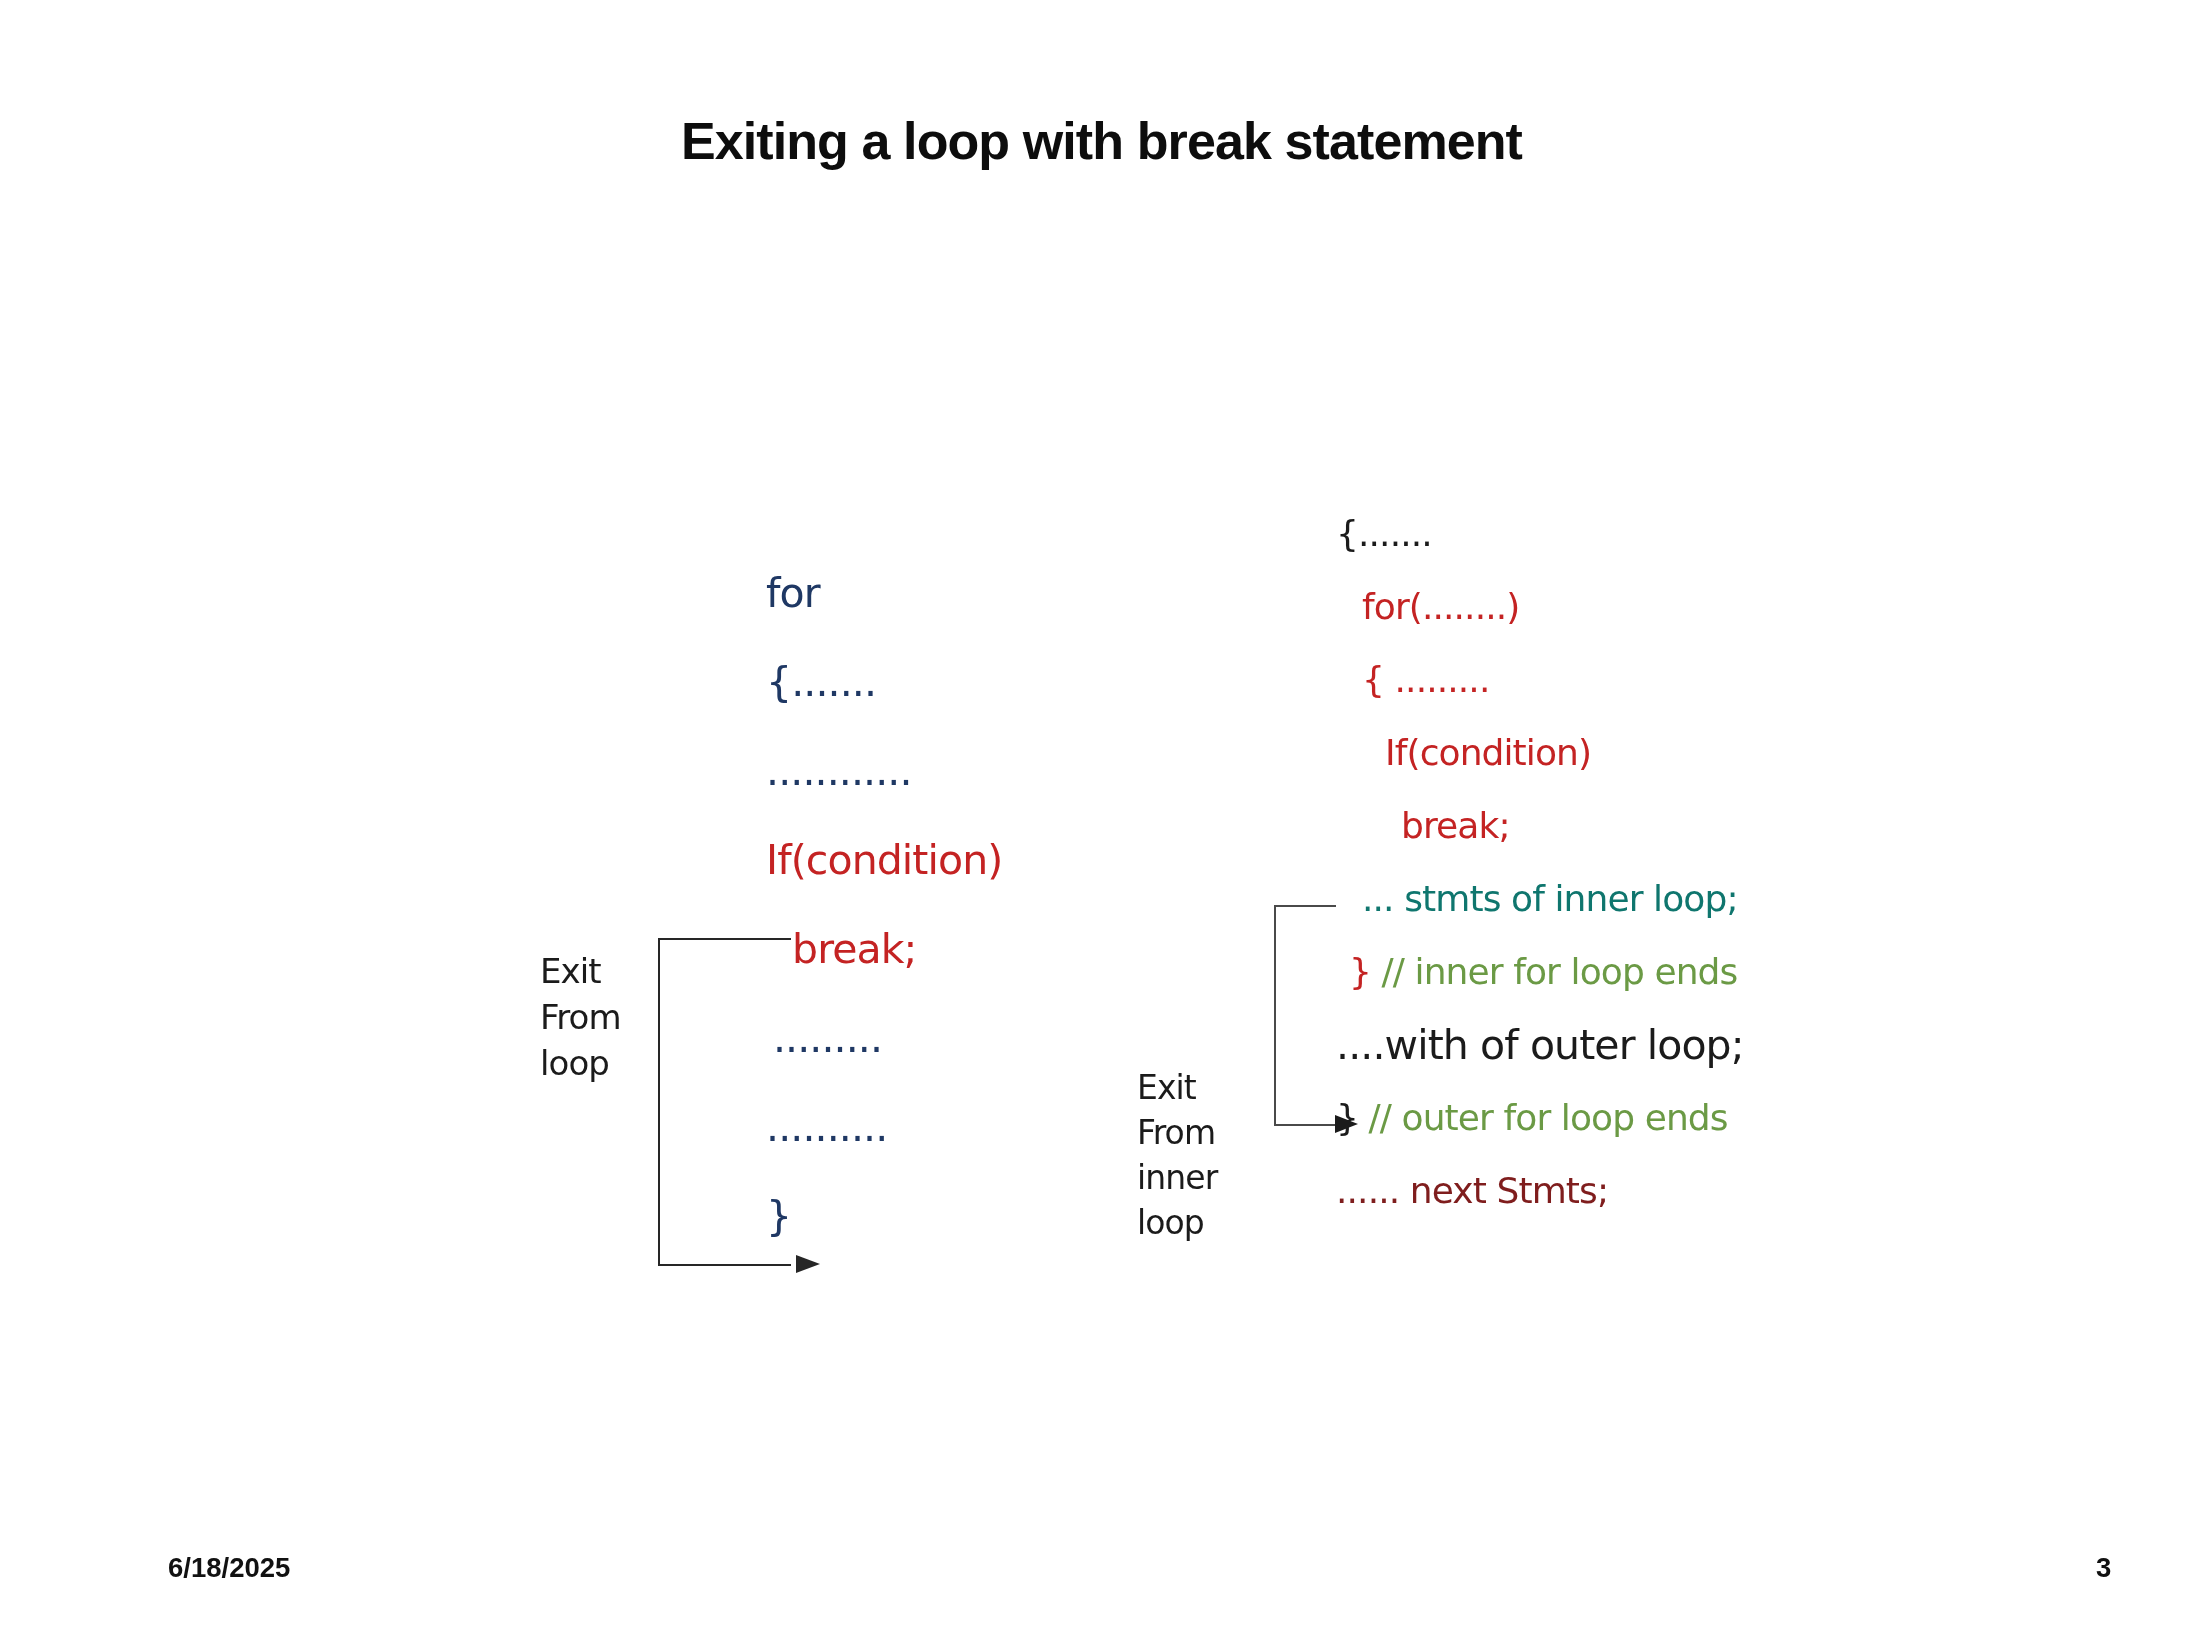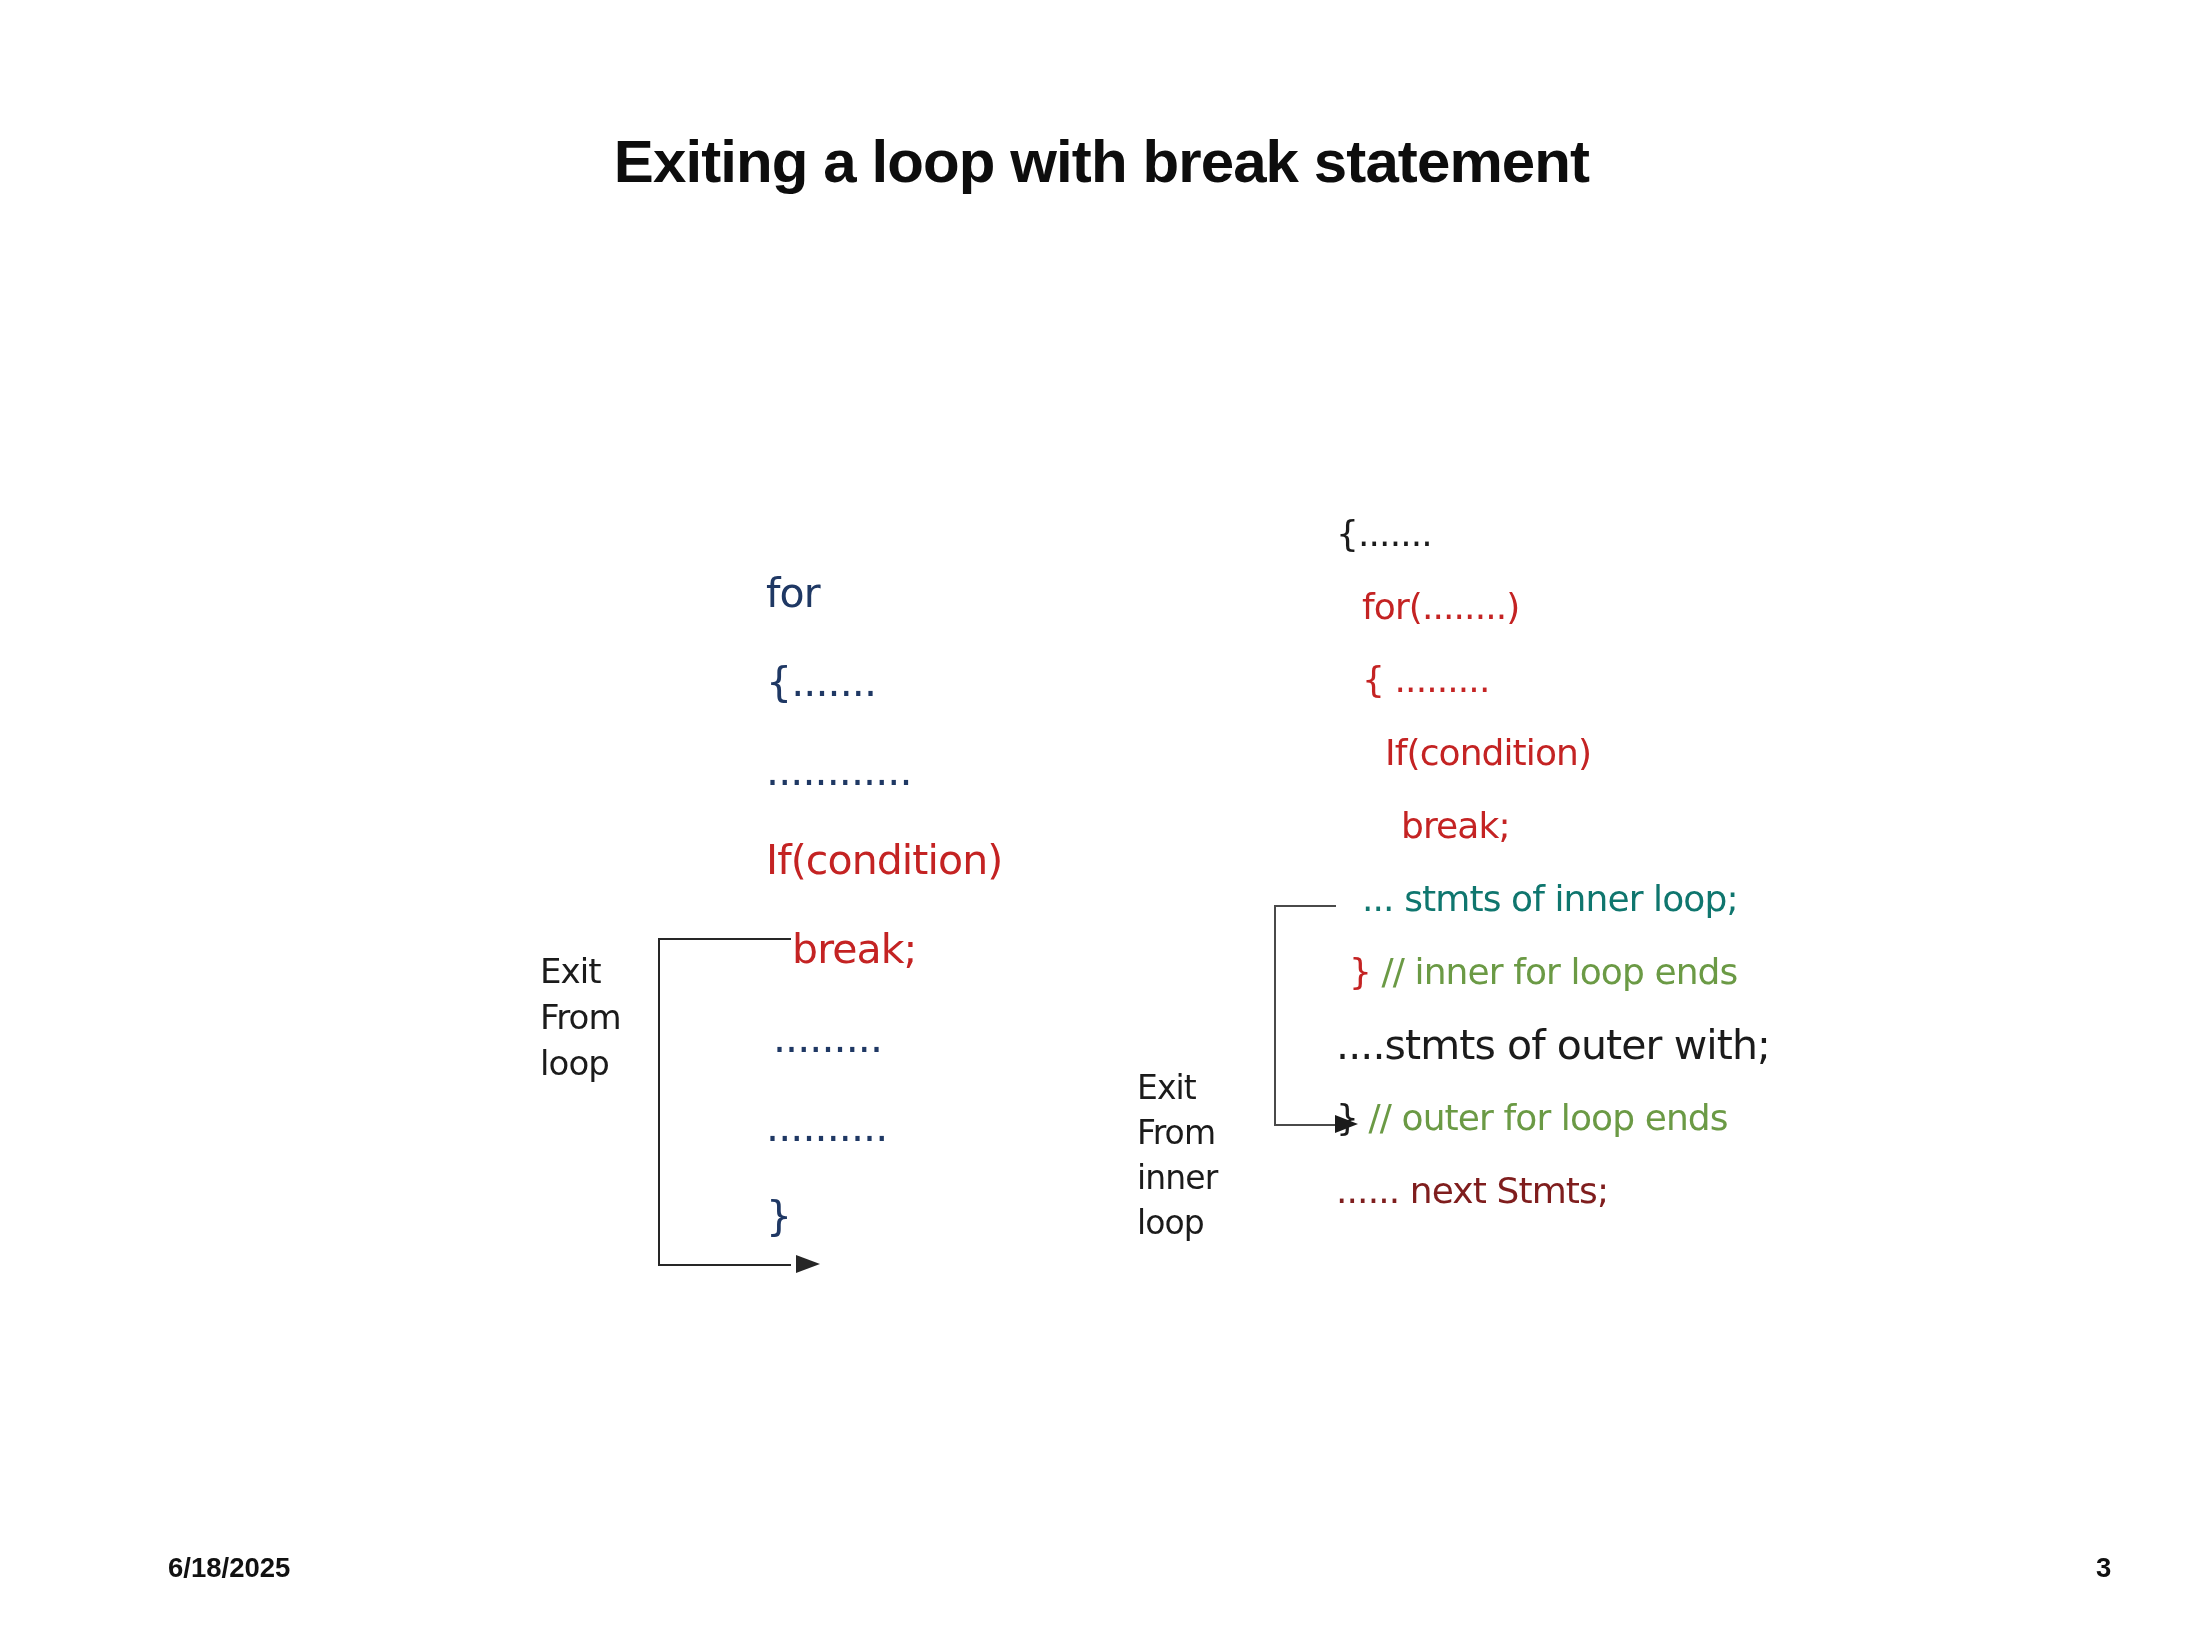--- a/index.html
+++ b/index.html
@@ -2,23 +2,23 @@
 <html style="font-size:13.8px"><head>
 <meta charset="utf-8">
 <style>
   html,body{margin:0;padding:0;background:#ffffff;}
   #slide{
     position:relative;width:2203px;height:1652px;background:#ffffff;overflow:hidden;
     font-family:"DejaVu Sans",sans-serif;
   }
   
   #title{
-    position:absolute;left:0;top:127px;width:2203px;text-align:center;
+    position:absolute;left:0;top:111px;width:2203px;text-align:center;
     font-family:"Liberation Sans",sans-serif;font-weight:bold;
-    font-size:60px;color:#0d0d0d;letter-spacing:-0.9px;
+    font-size:52px;color:#0d0d0d;letter-spacing:-0.9px;
   }
   
   .code-block{position:absolute;}
   #left-code{left:766px;top:548px;width:533px;}
   #left-code .line{height:89px;font-size:41px;}
   #right-code{left:1336px;top:497px;width:706px;}
   #right-code .line{height:73px;font-size:36px;}
   .line{
     display:flex;align-items:center;white-space:pre;
     letter-spacing:-0.9px;font-weight:500;
@@ -73,21 +73,21 @@
     </div>
 
   <div id="right-code" class="code-block">
       <div class="line"><span class="seg" style="color: rgb(27, 27, 27);">{.......</span></div>
       <div class="line" style="padding-left: 26px;"><span class="seg" style="color: rgb(196, 35, 35);">for(........)</span></div>
       <div class="line" style="padding-left: 26px;"><span class="seg" style="color: rgb(196, 35, 35);">{ .........</span></div>
       <div class="line" style="padding-left: 49px;"><span class="seg" style="color: rgb(196, 35, 35);">If(condition)</span></div>
       <div class="line" style="padding-left: 65px;"><span class="seg" style="color: rgb(196, 35, 35);">break;</span></div>
       <div class="line" style="padding-left: 26px;"><span class="seg" style="color: #0f766e;">... stmts of inner loop;</span></div>
       <div class="line" style="padding-left: 13px;"><span class="seg" style="color: rgb(196, 35, 35);">} </span><span class="seg" style="color: rgb(107, 154, 69);">// inner for loop ends</span></div>
-      <div class="line" style="font-size: 41px;"><span class="seg" style="color: rgb(27, 27, 27);">....stmts of outer with;</span></div>
+      <div class="line" style="font-size: 41px;"><span class="seg" style="color: rgb(27, 27, 27);">....with of outer loop;</span></div>
       <div class="line"><span class="seg" style="color: rgb(27, 27, 27);">} </span><span class="seg" style="color: rgb(107, 154, 69);">// outer for loop ends</span></div>
       <div class="line"><span class="seg" style="color: #7f1d1d;">...... next Stmts;</span></div>
     </div>
 
   <div id="left-label" class="side-label">
       <div class="line"><span class="seg" style="color: rgb(27, 27, 27);">Exit</span></div>
       <div class="line"><span class="seg" style="color: rgb(27, 27, 27);">From</span></div>
       <div class="line"><span class="seg" style="color: rgb(27, 27, 27);">loop</span></div>
     </div>
 

